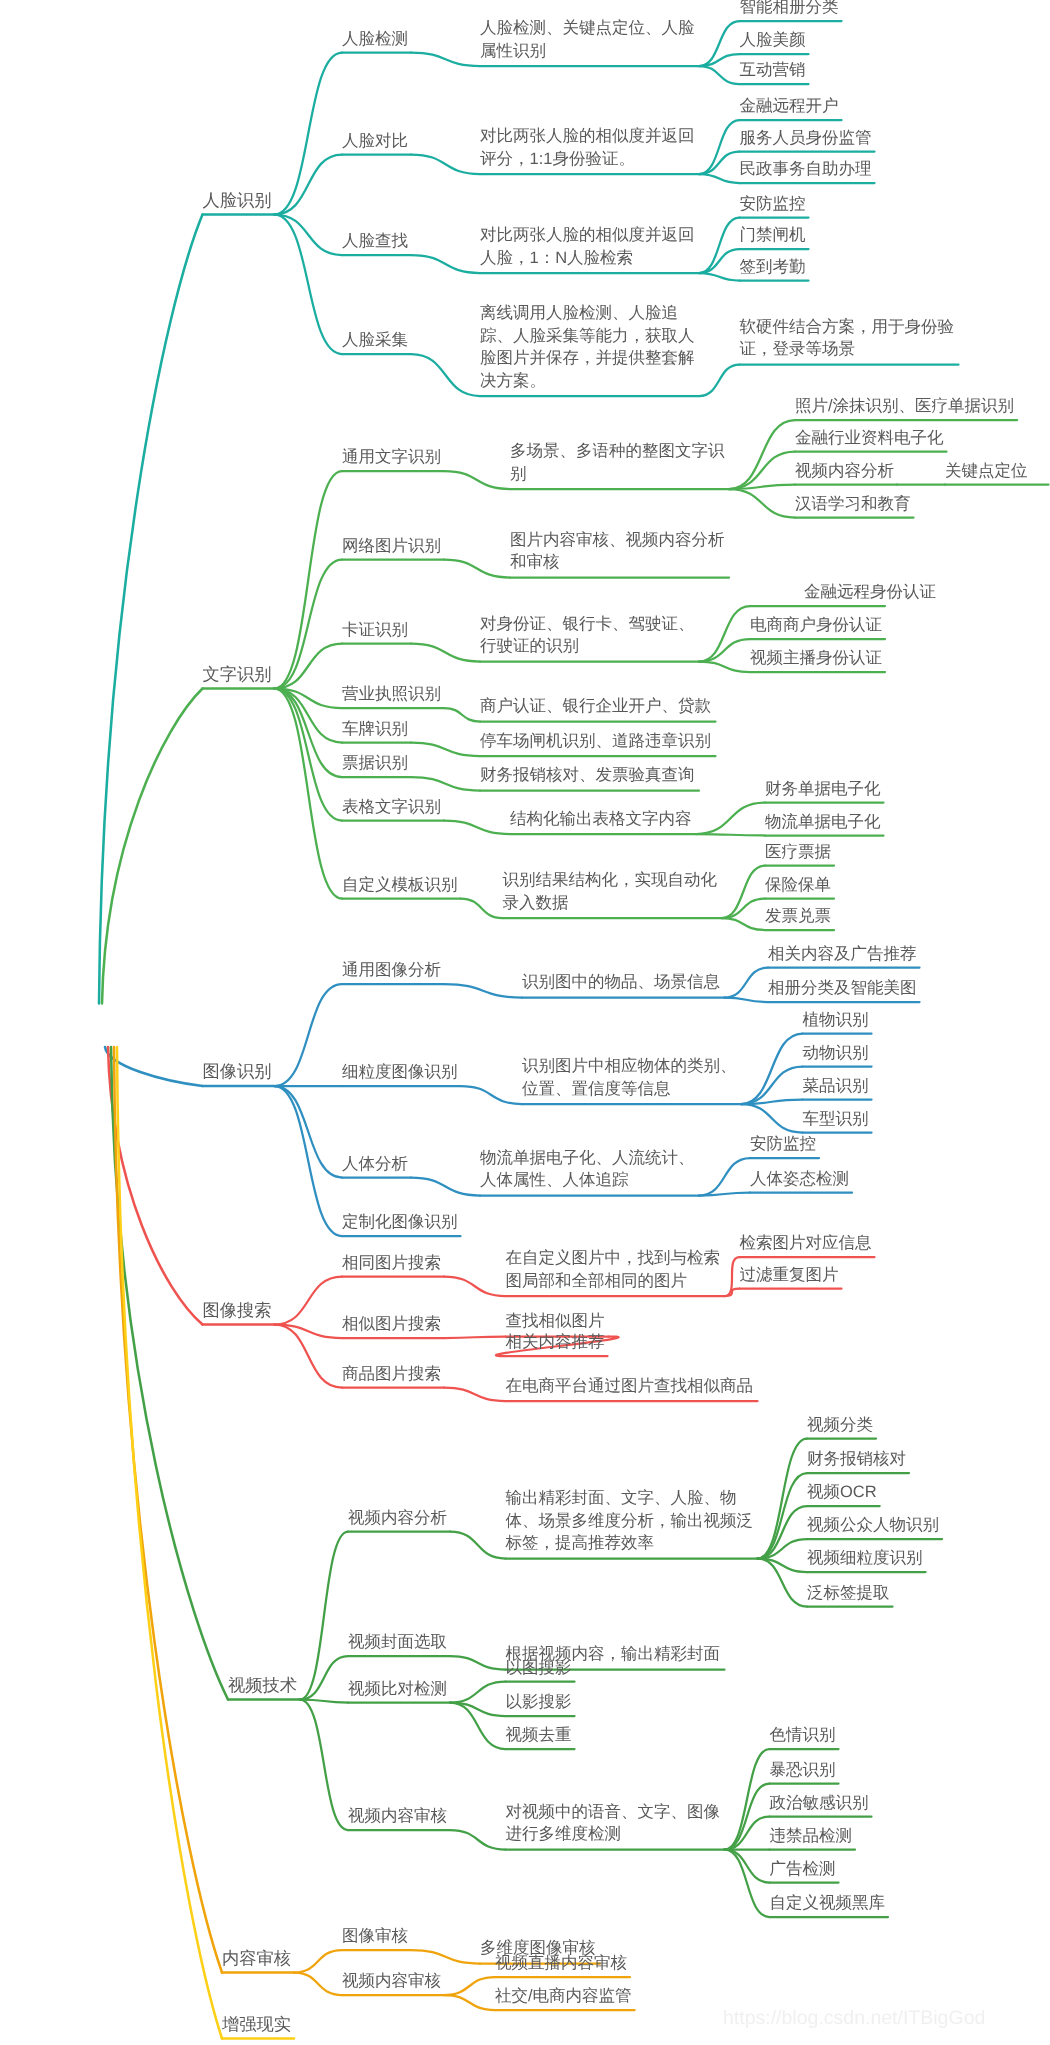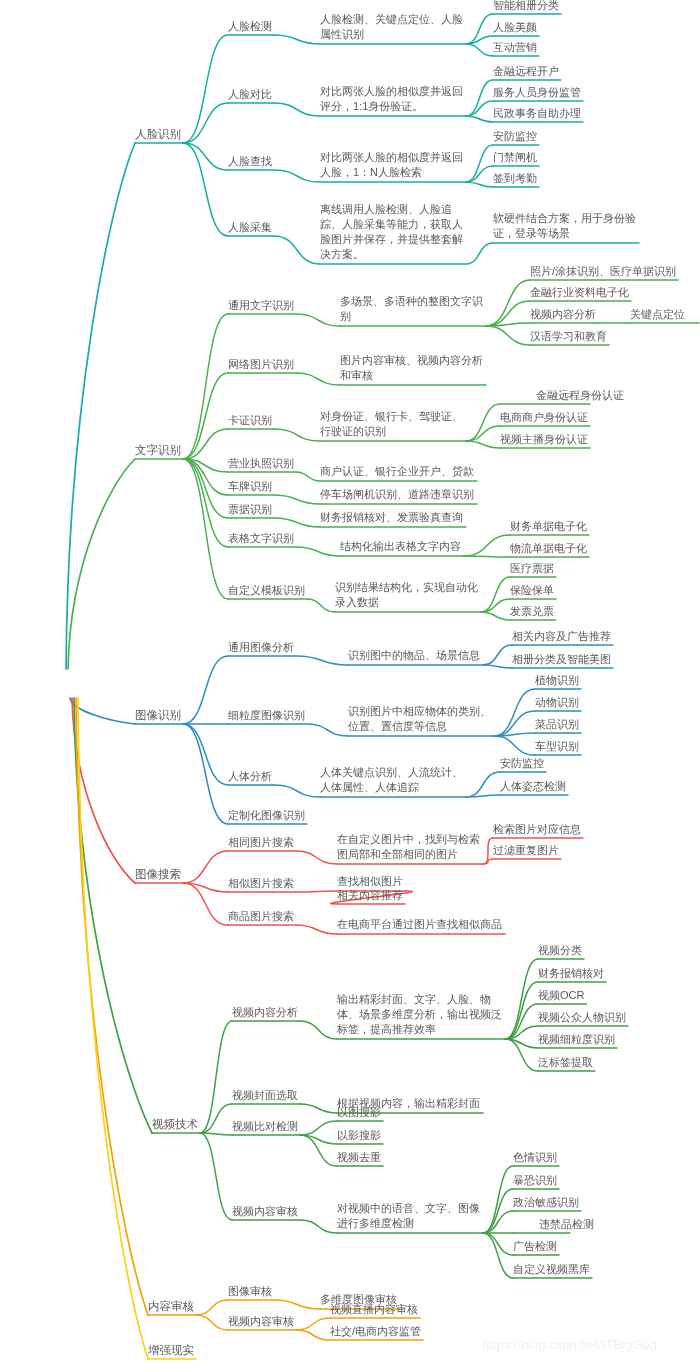--- a/index.html
+++ b/index.html
@@ -286,21 +286,21 @@
       <div class="node" style="left: 348px; top: 648px;"><div>识别图中的物品、场景信息</div></div>
       <div class="node" style="left: 512px; top: 629px; font-size: 11px;">相关内容及广告推荐</div>
       <div class="node" style="left: 512px; top: 652px; font-size: 11px;">相册分类及智能美图</div>
       <div class="node" style="left: 228px; top: 708px; font-size: 11px;">细粒度图像识别</div>
       <div class="node" style="left: 348px; top: 704px;"><div>识别图片中相应物体的类别、</div><div>位置、置信度等信息</div></div>
       <div class="node" style="left: 535px; top: 673px; font-size: 11px;">植物识别</div>
       <div class="node" style="left: 535px; top: 695px; font-size: 11px;">动物识别</div>
       <div class="node" style="left: 535px; top: 717px; font-size: 11px;">菜品识别</div>
       <div class="node" style="left: 535px; top: 739px; font-size: 11px;">车型识别</div>
       <div class="node" style="left: 228px; top: 769px; font-size: 11px;">人体分析</div>
-      <div class="node" style="left: 320px; top: 765px;"><div>人体关键点识别、人流统计、</div><div>人体属性、人体追踪</div></div>
+      <div class="node" style="left: 320px; top: 765px;"><div>物流单据电子化、人流统计、</div><div>人体属性、人体追踪</div></div>
       <div class="node" style="left: 500px; top: 756px; font-size: 11px;">安防监控</div>
       <div class="node" style="left: 500px; top: 779px; font-size: 11px;">人体姿态检测</div>
       <div class="node" style="left: 228px; top: 808px; font-size: 11px;">定制化图像识别</div>
       <div class="node lvl1" style="left: 135px; top: 867px; font-size: 11.5px;">图像搜索</div>
       <div class="node" style="left: 228px; top: 835px; font-size: 11px;">相同图片搜索</div>
       <div class="node" style="left: 337px; top: 832px;"><div>在自定义图片中，找到与检索</div><div>图局部和全部相同的图片</div></div>
       <div class="node" style="left: 493px; top: 822px; font-size: 11px;">检索图片对应信息</div>
       <div class="node" style="left: 493px; top: 843px; font-size: 11px;">过滤重复图片</div>
       <div class="node" style="left: 228px; top: 876px; font-size: 11px;">相似图片搜索</div>
       <div class="node" style="left: 337px; top: 874px;"><div>查找相似图片</div></div>
@@ -320,21 +320,21 @@
       <div class="node" style="left: 337px; top: 1096px;"><div>根据视频内容，输出精彩封面</div></div>
       <div class="node" style="left: 232px; top: 1119px; font-size: 11px;">视频比对检测</div>
       <div class="node" style="left: 337px; top: 1105px; font-size: 11px;">以图搜影</div>
       <div class="node" style="left: 337px; top: 1128px; font-size: 11px;">以影搜影</div>
       <div class="node" style="left: 337px; top: 1150px; font-size: 11px;">视频去重</div>
       <div class="node" style="left: 232px; top: 1204px; font-size: 11px;">视频内容审核</div>
       <div class="node" style="left: 337px; top: 1201px;"><div>对视频中的语音、文字、图像</div><div>进行多维度检测</div></div>
       <div class="node" style="left: 513px; top: 1150px; font-size: 11px;">色情识别</div>
       <div class="node" style="left: 513px; top: 1173px; font-size: 11px;">暴恐识别</div>
       <div class="node" style="left: 513px; top: 1195px; font-size: 11px;">政治敏感识别</div>
-      <div class="node" style="left: 513px; top: 1217px; font-size: 11px; margin-left: 26px;">违禁品检测</div>
+      <div class="node" style="left: 513px; top: 1217px; font-size: 11px;">违禁品检测</div>
       <div class="node" style="left: 513px; top: 1239px; font-size: 11px;">广告检测</div>
       <div class="node" style="left: 513px; top: 1262px; font-size: 11px; text-align: center;">自定义视频黑库</div>
       <div class="node lvl1" style="left: 148px; top: 1299px; font-size: 11.5px;">内容审核</div>
       <div class="node" style="left: 228px; top: 1284px; font-size: 11px;">图像审核</div>
       <div class="node" style="left: 320px; top: 1292px;"><div>多维度图像审核</div></div>
       <div class="node" style="left: 228px; top: 1314px; font-size: 11px;">视频内容审核</div>
       <div class="node" style="left: 330px; top: 1302px; font-size: 11px;">视频直播内容审核</div>
       <div class="node" style="left: 330px; top: 1324px; font-size: 11px;">社交/电商内容监管</div>
       <div class="node lvl1" style="left: 148px; top: 1343px; font-size: 11.5px;">增强现实</div>
     </div>

